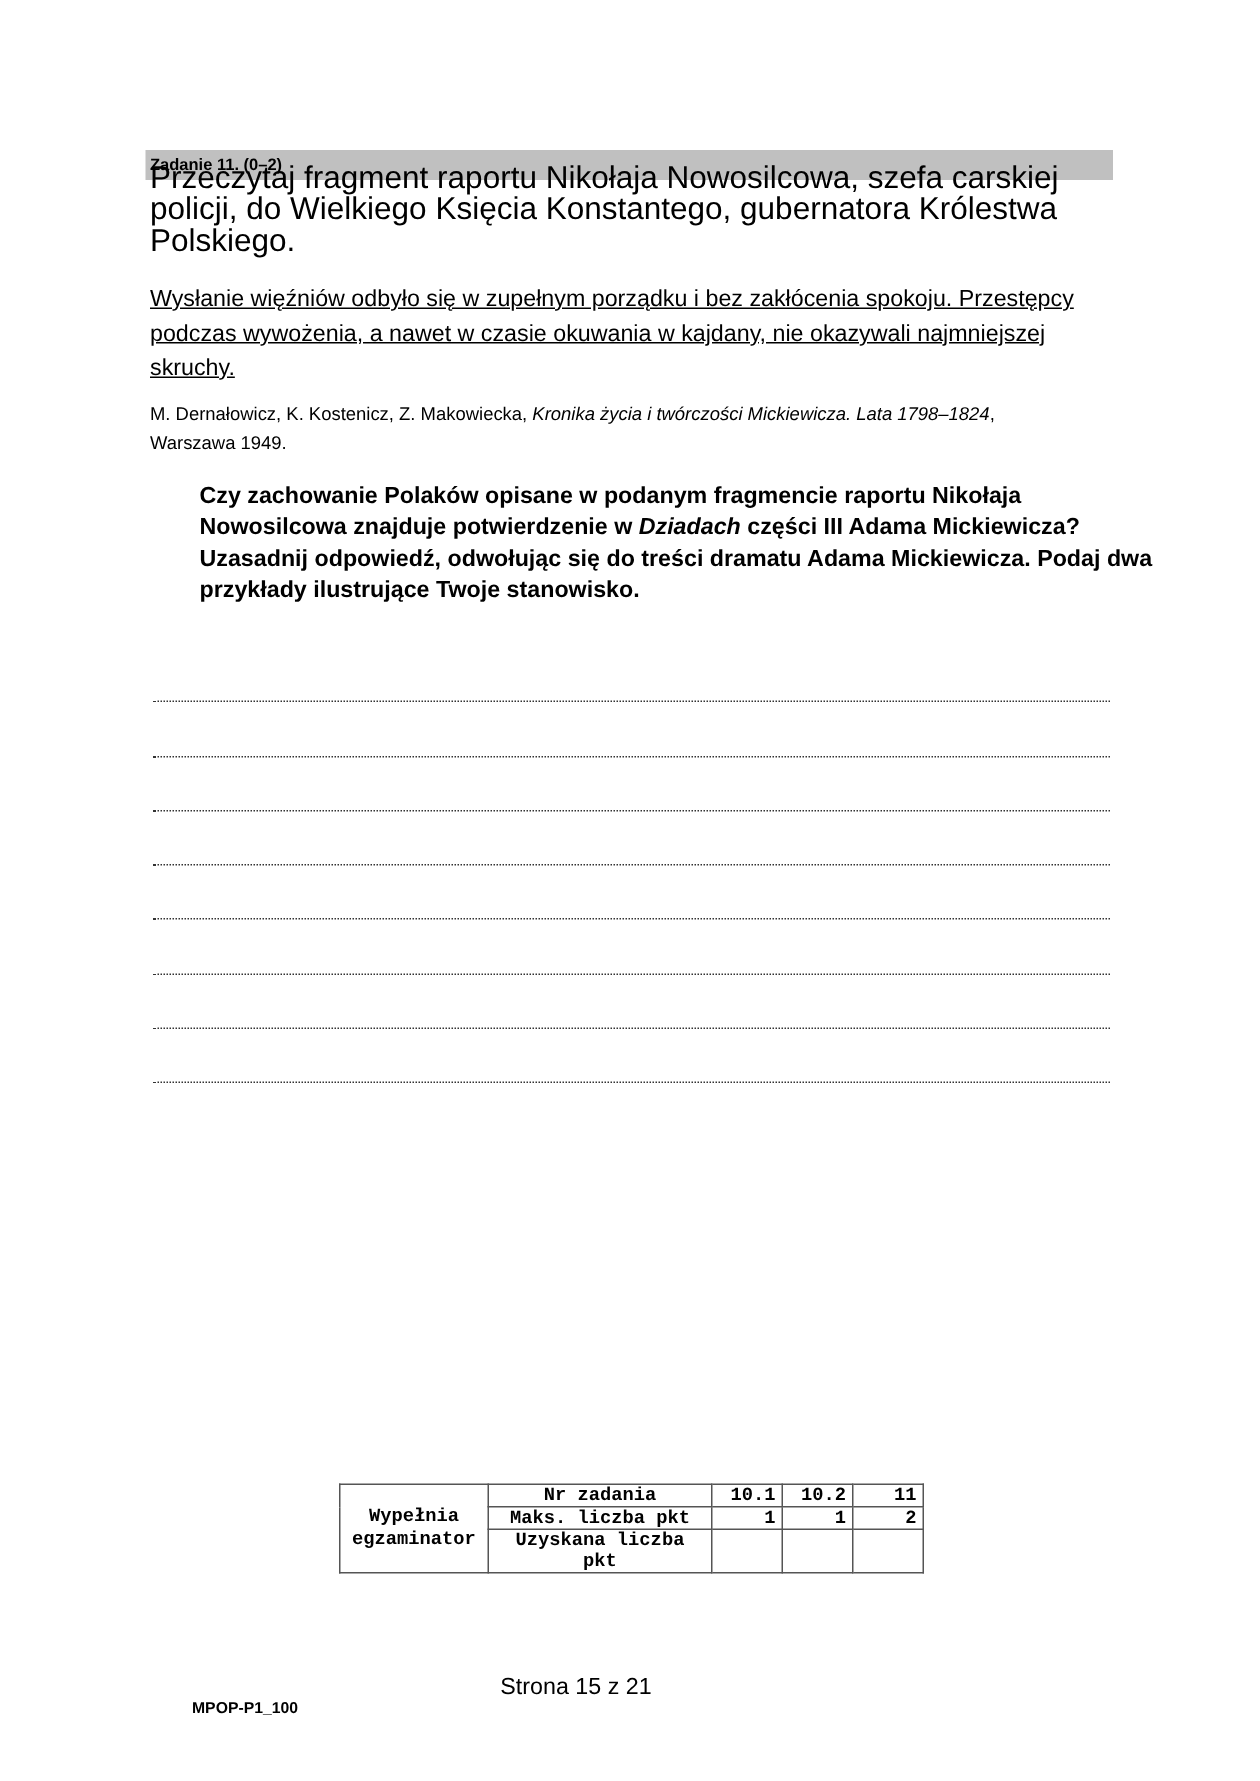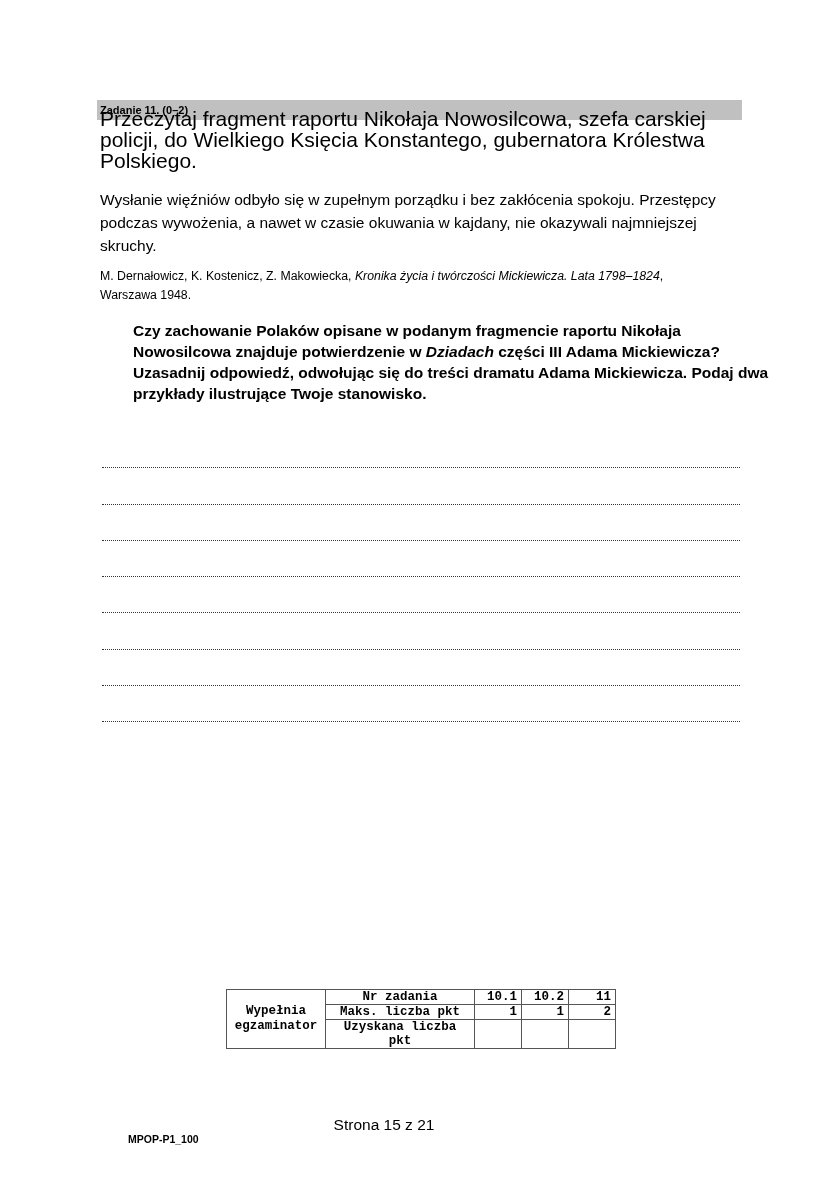--- a/index.html
+++ b/index.html
@@ -2,21 +2,21 @@
 <html><head>
 <meta charset="utf-8">
 <style>
   html, body { margin: 0; padding: 0; background: #ffffff; }
   body { width: 840px; height: 1187px; position: relative; overflow: hidden;
          font-family: "Liberation Sans", sans-serif; color: #000; }
   .header-bar { position: absolute; left: 97px; top: 100px; width: 645px; height: 20px;
                 background: #c0c0c0; font-weight: bold; font-size: 11px; line-height: 20px;
                 padding-left: 3px; box-sizing: border-box; }
   .intro { position: absolute; left: 100px; top: 108px; width: 645px; font-size: 21px; line-height: 21px; }
-  .quote { position: absolute; left: 100px; top: 188px; width: 645px; font-size: 15.5px; line-height: 23px; }
+  .quote { position: absolute; left: 100px; top: 188px; width: 645px; font-size: 15.5px; line-height: 23px; text-decoration: underline; }
   .source { position: absolute; left: 100px; top: 267px; width: 640px; font-size: 12.3px; line-height: 19px; text-align: left; }
   .question { position: absolute; left: 100px; top: 320px; width: 645px; font-size: 15.5px; line-height: 21px; font-weight: bold; margin-left: 33px; }
   .answer-lines { position: absolute; left: 102px; top: 432px; width: 638px; }
   .answer-line { height: 36.3px; box-sizing: border-box; border-bottom: 1.6px dotted #333; }
   table.score { position: absolute; left: 226px; top: 989px; border-collapse: collapse;
                 font-size: 12.5px; font-weight: bold; font-family: Liberation Mono, monospace; }
   table.score td { border: 1px solid #555; padding: 0 4px; height: 14px; line-height: 14px; }
   td.lbl { width: 140px; text-align: center; }
   td.num { width: 38px; text-align: right; }
   td.who { width: 90px; text-align: center; line-height: 15px !important; }
@@ -26,21 +26,21 @@
 </style>
 </head>
 <body>
 
 <div class="header-bar">Zadanie 11. (0–2)</div>
 
 <div class="intro">Przeczytaj fragment raportu Nikołaja Nowosilcowa, szefa carskiej policji, do Wielkiego Księcia Konstantego, gubernatora Królestwa Polskiego.</div>
 
 <div class="quote">Wysłanie więźniów odbyło się w zupełnym porządku i bez zakłócenia spokoju. Przestępcy podczas wywożenia, a nawet w czasie okuwania w kajdany, nie okazywali najmniejszej skruchy.</div>
 
-<div class="source"><span>M. Dernałowicz, K. Kostenicz, Z. Makowiecka, </span><i>Kronika życia i twórczości Mickiewicza. Lata 1798–1824</i><span>,</span><br><span>Warszawa 1948.</span></div>
+<div class="source"><span>M. Dernałowicz, K. Kostenicz, Z. Makowiecka, </span><i>Kronika życia i twórczości Mickiewicza. Lata 1798–1824</i><span>,</span><br><span>Warszawa 1949.</span></div>
 
 <div class="question"><span>Czy zachowanie Polaków opisane w podanym fragmencie raportu Nikołaja Nowosilcowa znajduje potwierdzenie w </span><i>Dziadach</i><span> części III Adama Mickiewicza? Uzasadnij odpowiedź, odwołując się do treści dramatu Adama Mickiewicza. Podaj dwa przykłady ilustrujące Twoje stanowisko.</span></div>
 
 <div class="answer-lines">
   <div class="answer-line"></div>
   <div class="answer-line"></div>
   <div class="answer-line"></div>
   <div class="answer-line"></div>
   <div class="answer-line"></div>
   <div class="answer-line"></div>

